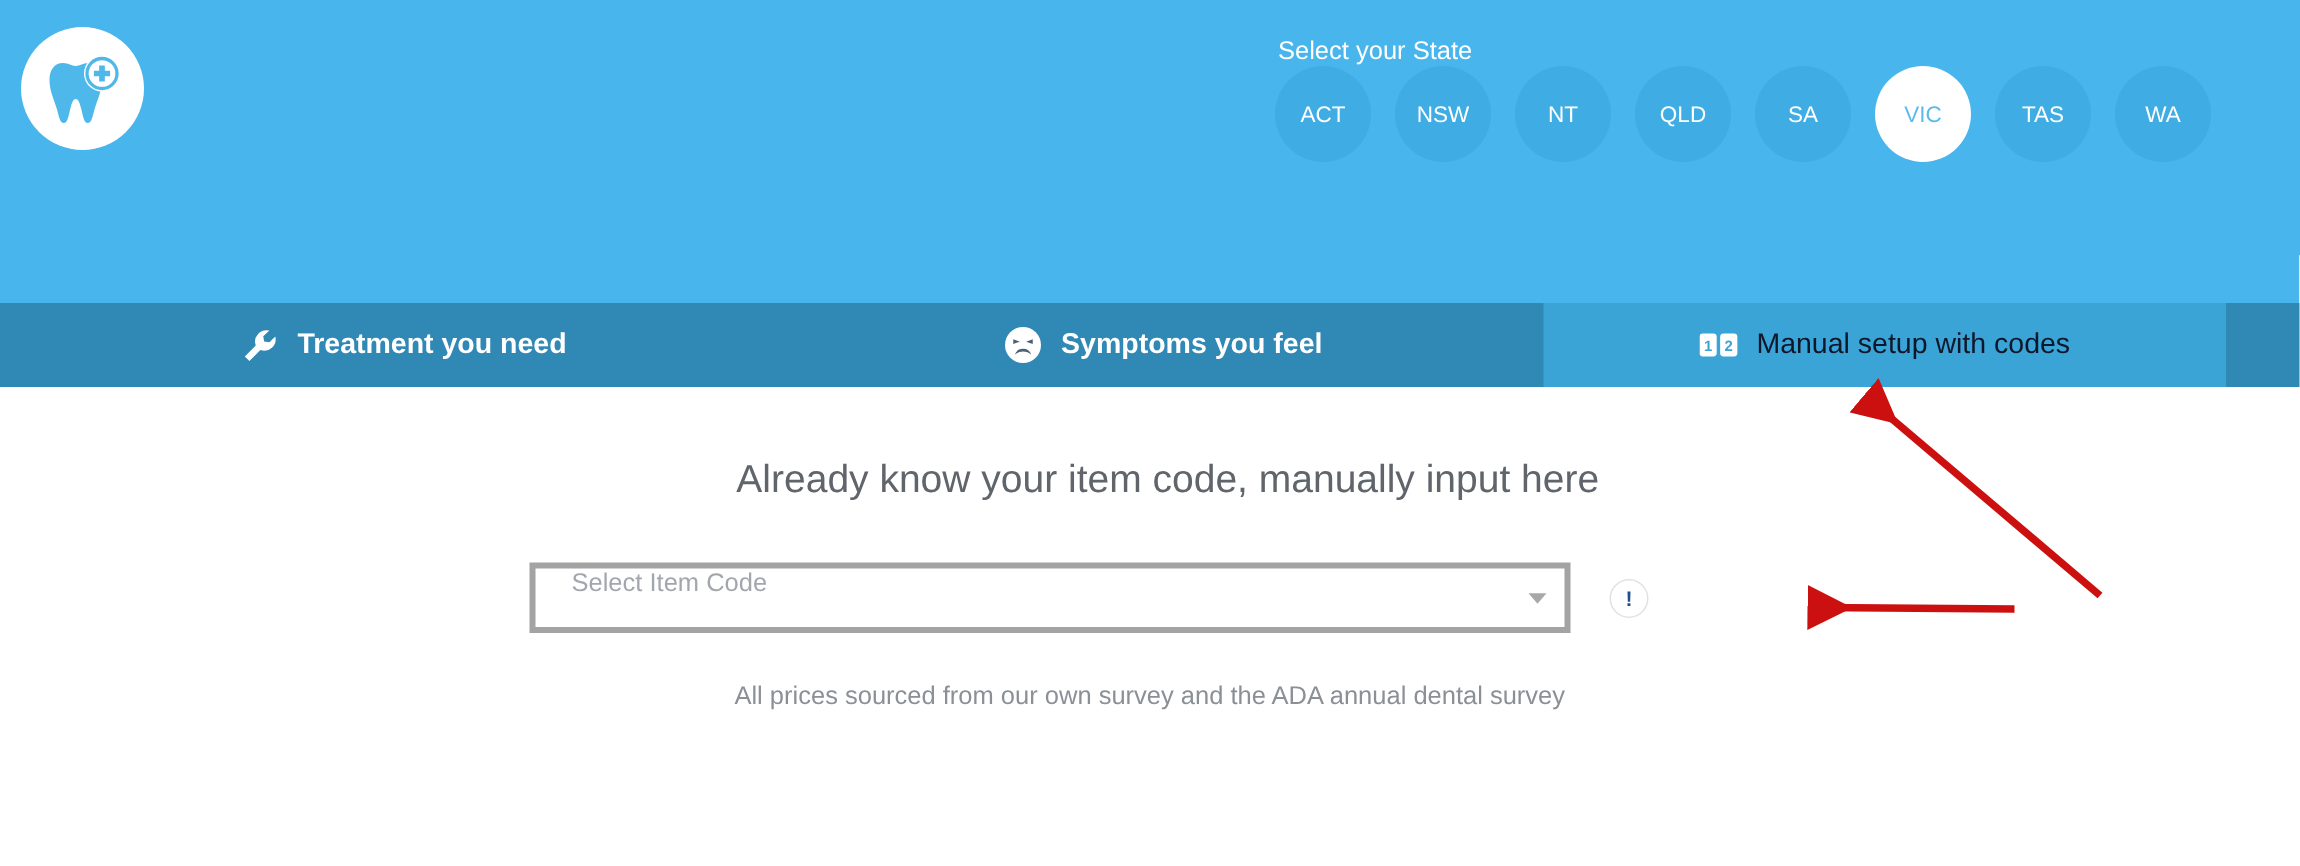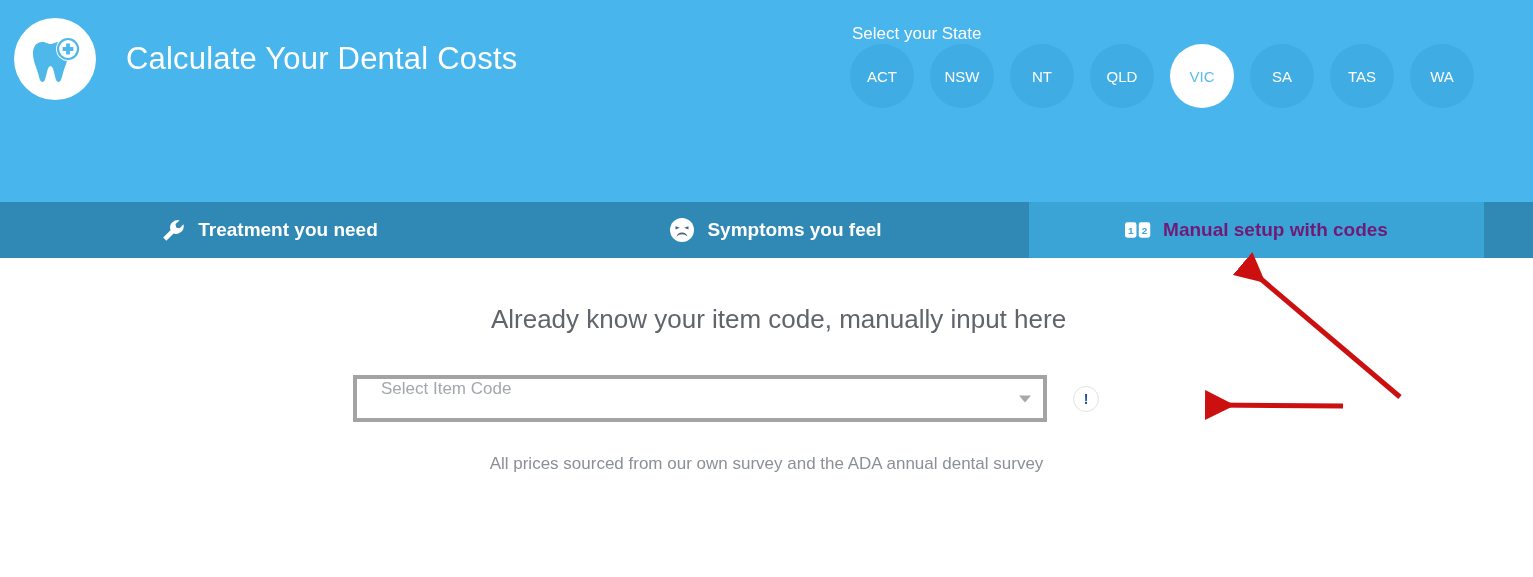--- a/index.html
+++ b/index.html
@@ -116,21 +116,21 @@
     align-items: center;
     justify-content: center;
     flex: none;
   }
   .tab-icon svg { display: block; }
   .tab-label {
     color: #ffffff;
     font-size: 19px;
     font-weight: 600;
   }
-  .tab-3 .tab-label { color: #701a75; font-weight: 700; }
+  .tab-3 .tab-label { color: #0f172a; font-weight: 400; }
 
   
   .main {
     position: absolute;
     left: 0; top: 258px;
     width: 1533px;
     height: 319px;
     background: #ffffff;
   }
   .main-heading {
@@ -215,32 +215,31 @@
 
   <div class="brand">
     <div class="logo-circle">
       <svg width="62" height="62" viewBox="0 0 62 62">
         <path d="M18 14 C12 14 9 19 9 25 C9 33 12 38 14 45 C15.5 50.5 16 54 18.5 54 C21 54 21.5 50 23 44 C24 40 25 38 26.5 38 C28 38 29 40 30 44 C31.5 50 32 54 34.5 54 C37 54 37.5 50.5 39 45 C41 38 44 33 44 25 C44 19 41 14 35 14 C31 14 29.5 16 26.5 16 C23.5 16 22 14 18 14 Z" fill="#4fb8ea"></path>
         <circle cx="44" cy="21" r="12" fill="#ffffff"></circle>
         <circle cx="44" cy="21" r="10" fill="none" stroke="#4fb8ea" stroke-width="2.2"></circle>
         <path d="M42.1 15.6 h3.8 v3.5 h3.5 v3.8 h-3.5 v3.5 h-3.8 v-3.5 h-3.5 v-3.8 h3.5 z" fill="#4fb8ea"></path>
       </svg>
     </div>
-    <div class="brand-title">Calculate Your Dental Costs</div>
   </div>
 
   <div class="state-picker">
     <div class="state-label">Select your State</div>
     <div class="state-row">
       <button class="state-btn">ACT</button>
       <button class="state-btn">NSW</button>
       <button class="state-btn">NT</button>
       <button class="state-btn">QLD</button>
+      <button class="state-btn">SA</button>
       <button class="state-btn active">VIC</button>
-      <button class="state-btn">SA</button>
       <button class="state-btn">TAS</button>
       <button class="state-btn">WA</button>
     </div>
   </div>
 </div>
 
 <div class="tabbar">
 
   <div class="tab tab-1">
     <span class="tab-icon">

